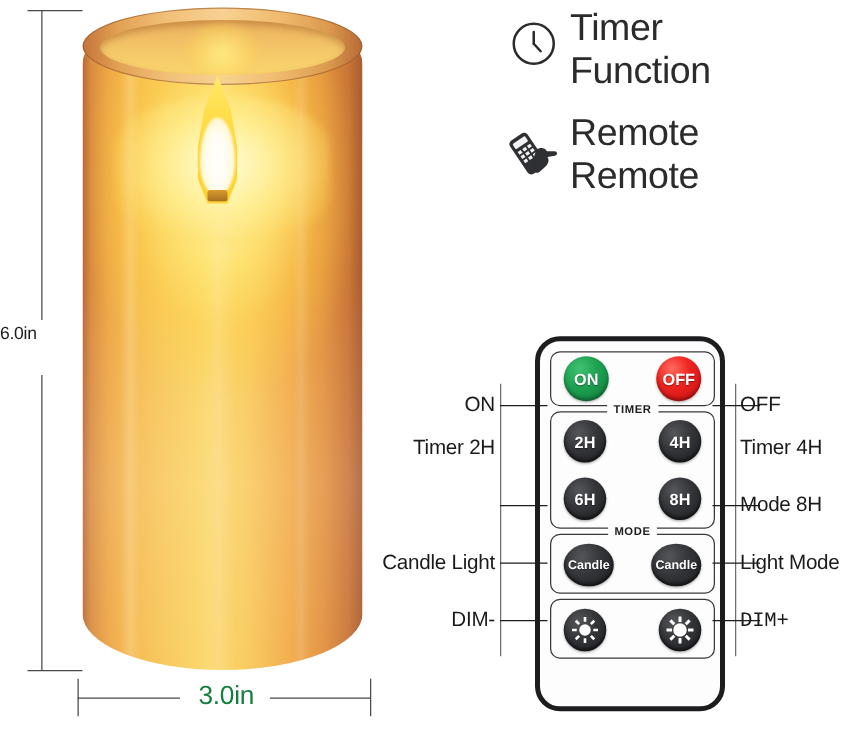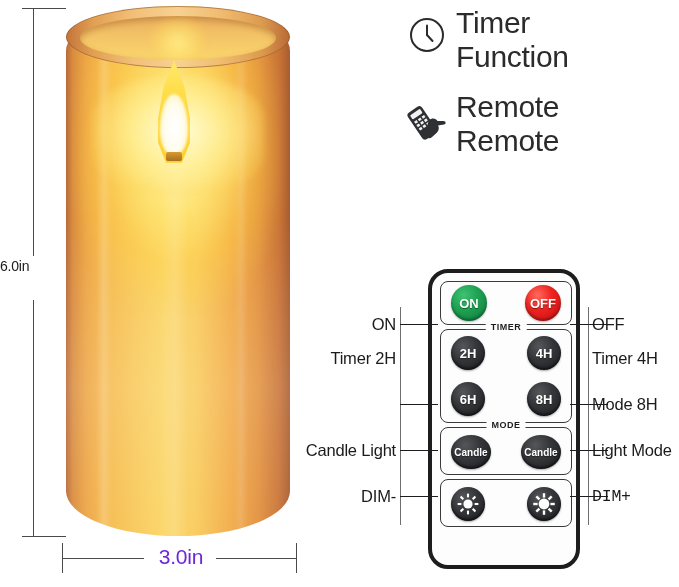--- a/index.html
+++ b/index.html
@@ -131,21 +131,21 @@
     position: absolute; left: 0px; top: 258px; width: 68px;
     text-align: left; font-size: 14px; color: #1b1b1b; letter-spacing: -0.2px;
   }
 
   .dim-h-line { position: absolute; top: 558px; height: 1px; background: #4a4a4a; }
   .dim-h-left { left: 62px; width: 82px; }
   .dim-h-right { left: 216px; width: 80px; }
   .dim-cap-v { position: absolute; width: 1px; background: #4a4a4a; top: 543px; height: 30px; }
   .dim-h-label {
     position: absolute; left: 144px; top: 545px; width: 74px;
-    text-align: center; font-size: 21px; color: #6d28d9; letter-spacing: -0.2px;
+    text-align: center; font-size: 21px; color: #15803d; letter-spacing: -0.2px;
   }
 
   
   #feature-list { position: absolute; left: 398px; top: 6px; width: 281px; }
   .feature-row { display: flex; align-items: flex-start; margin-bottom: 16px; }
   .feature-icon { width: 58px; flex: 0 0 58px; padding-top: 10px; display: flex; justify-content: center; }
   .feature-text {
     font-size: 30px; line-height: 1.13; color: #2b2b2b; font-weight: 400;
     letter-spacing: -0.3px;
   }

